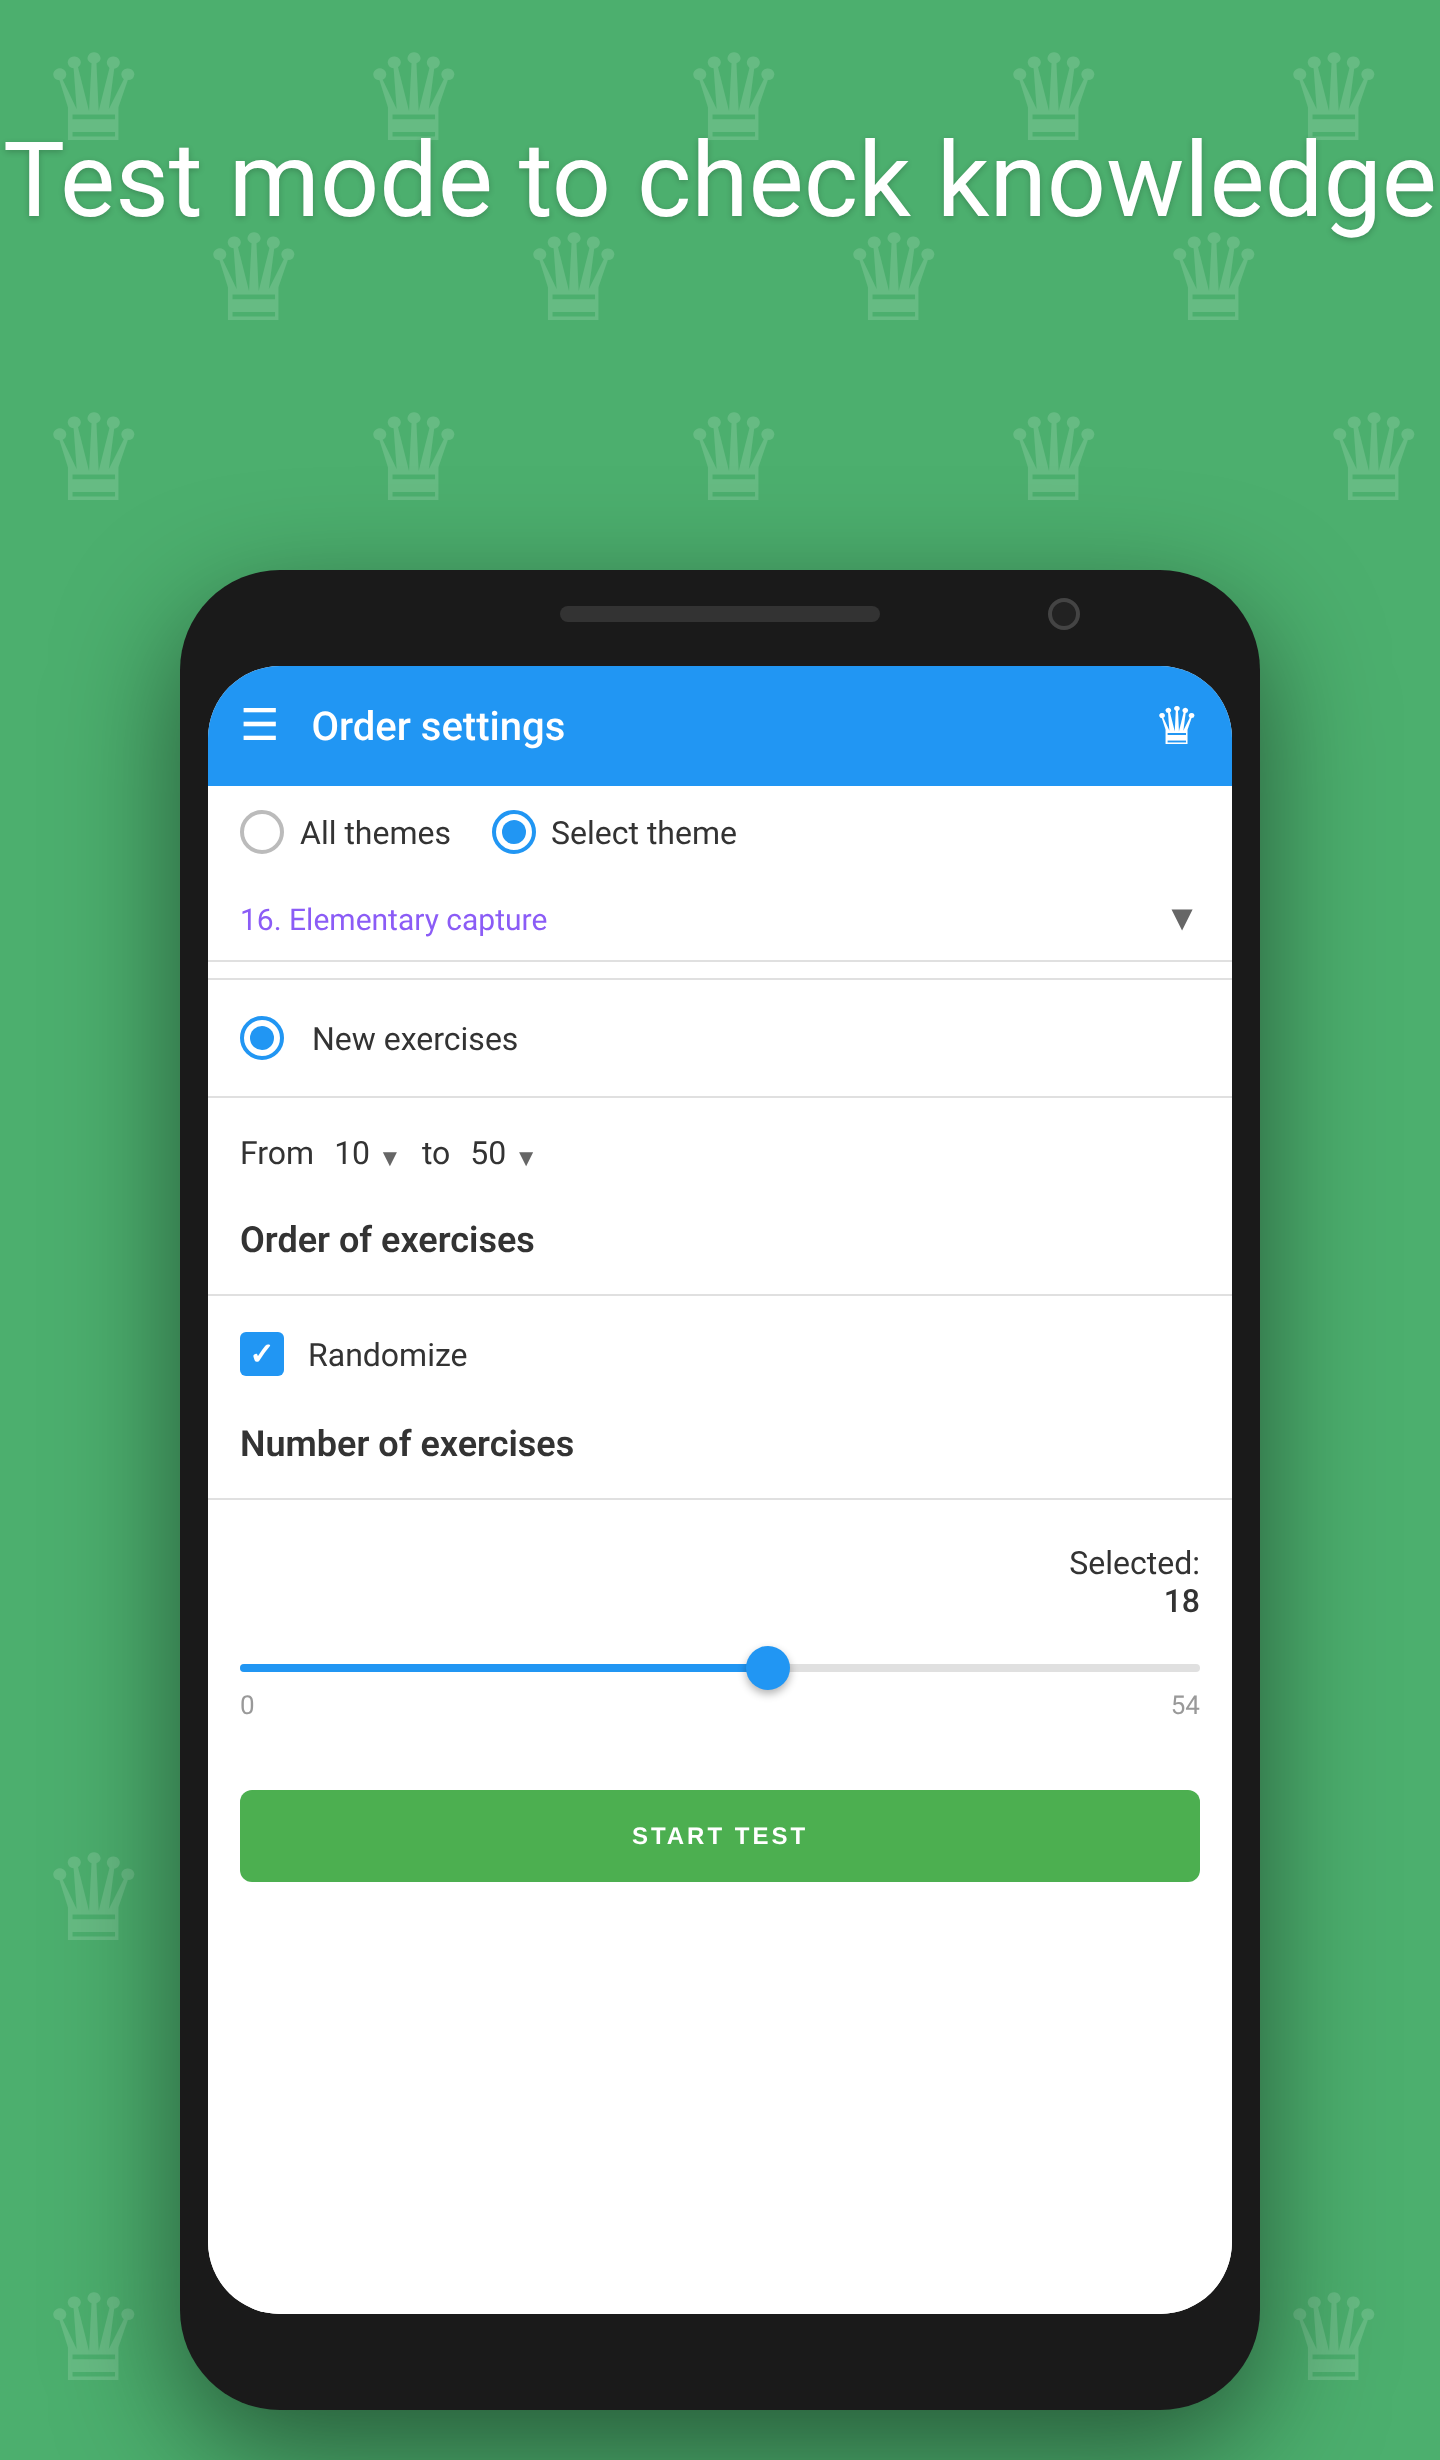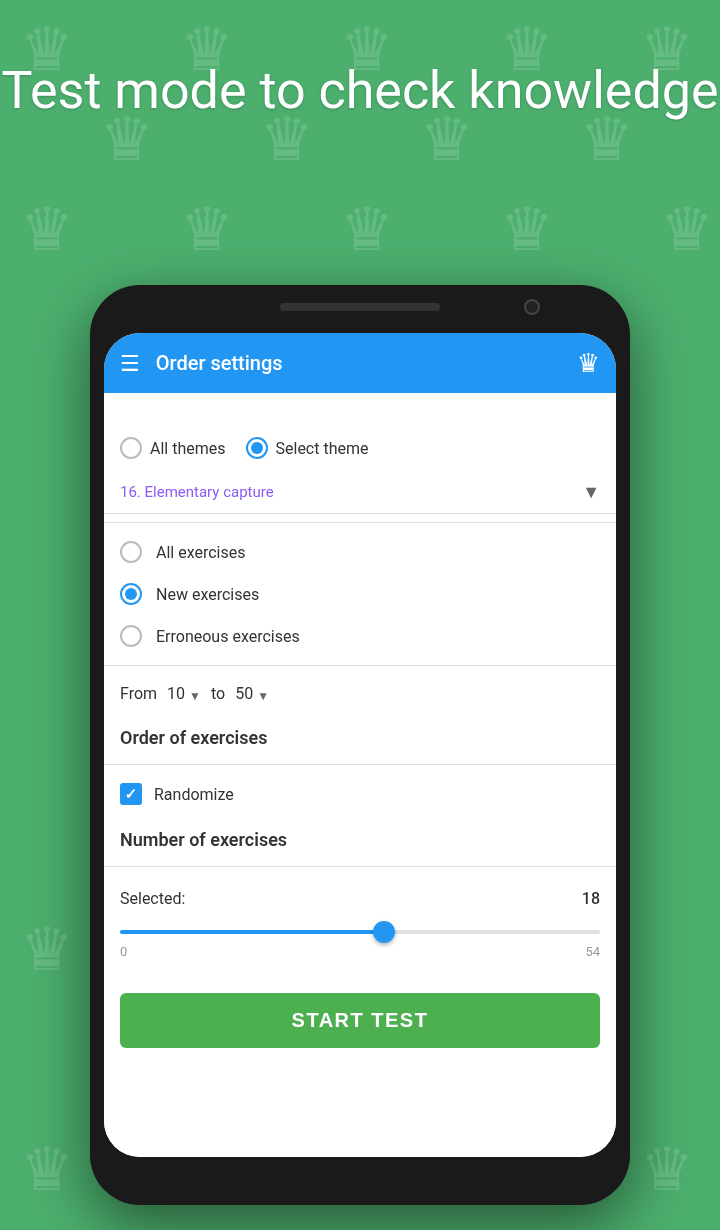--- a/index.html
+++ b/index.html
@@ -132,21 +132,20 @@
       padding: 12px 16px;
       gap: 20px;
     }
 
     
     .radio-option {
       display: flex;
       align-items: center;
       gap: 8px;
       cursor: pointer;
-      margin-top: 32px;
     }
     .radio-outer {
       width: 22px;
       height: 22px;
       border-radius: 50%;
       border: 2px solid #bbb;
       display: flex;
       align-items: center;
       justify-content: center;
     }
@@ -255,20 +254,21 @@
 
     
     .num-section {
       padding: 10px 16px;
     }
     .selected-row {
       display: flex;
       align-items: flex-end;
       justify-content: space-between;
       padding: 4px 0;
+      flex-direction: column;
     }
     .selected-label {
       font-size: 16px;
       color: #333;
     }
     .selected-value {
       font-size: 16px;
       color: #333;
       font-weight: 500;
       margin-left: 44px;
@@ -318,21 +318,21 @@
 
     
     .start-btn-container {
       padding: 16px;
       display: flex;
       justify-content: center;
     }
     .start-btn {
       background: #4caf50;
       color: white;
-      font-size: 20px;
+      font-size: 12px;
       font-weight: 700;
       letter-spacing: 1.5px;
       padding: 16px 60px;
       border-radius: 6px;
       border: none;
       cursor: pointer;
       width: 100%;
       text-transform: uppercase;
     }
 
@@ -400,38 +400,28 @@
         </div>
       </div>
 
       <div class="dropdown-row">
         <span class="dropdown-text">16. Elementary capture</span>
         <span class="dropdown-arrow">▼</span>
       </div>
 
       <div class="divider"></div>
 
-      <div class="exercise-option">
-        <div class="radio-outer">
-        </div>
-        <span class="exercise-label">All exercises</span>
-      </div>
 
       <div class="exercise-option">
         <div class="radio-outer selected">
           <div class="radio-inner"></div>
         </div>
         <span class="exercise-label">New exercises</span>
       </div>
 
-      <div class="exercise-option">
-        <div class="radio-outer">
-        </div>
-        <span class="exercise-label">Erroneous exercises</span>
-      </div>
 
       <div class="divider"></div>
 
       <div class="difficulty-row">
         <span class="from-label">From</span>
         <span class="difficulty-value">
           <span>10</span>
           <span class="mini-arrow">▼</span>
         </span>
         <span>to</span>

